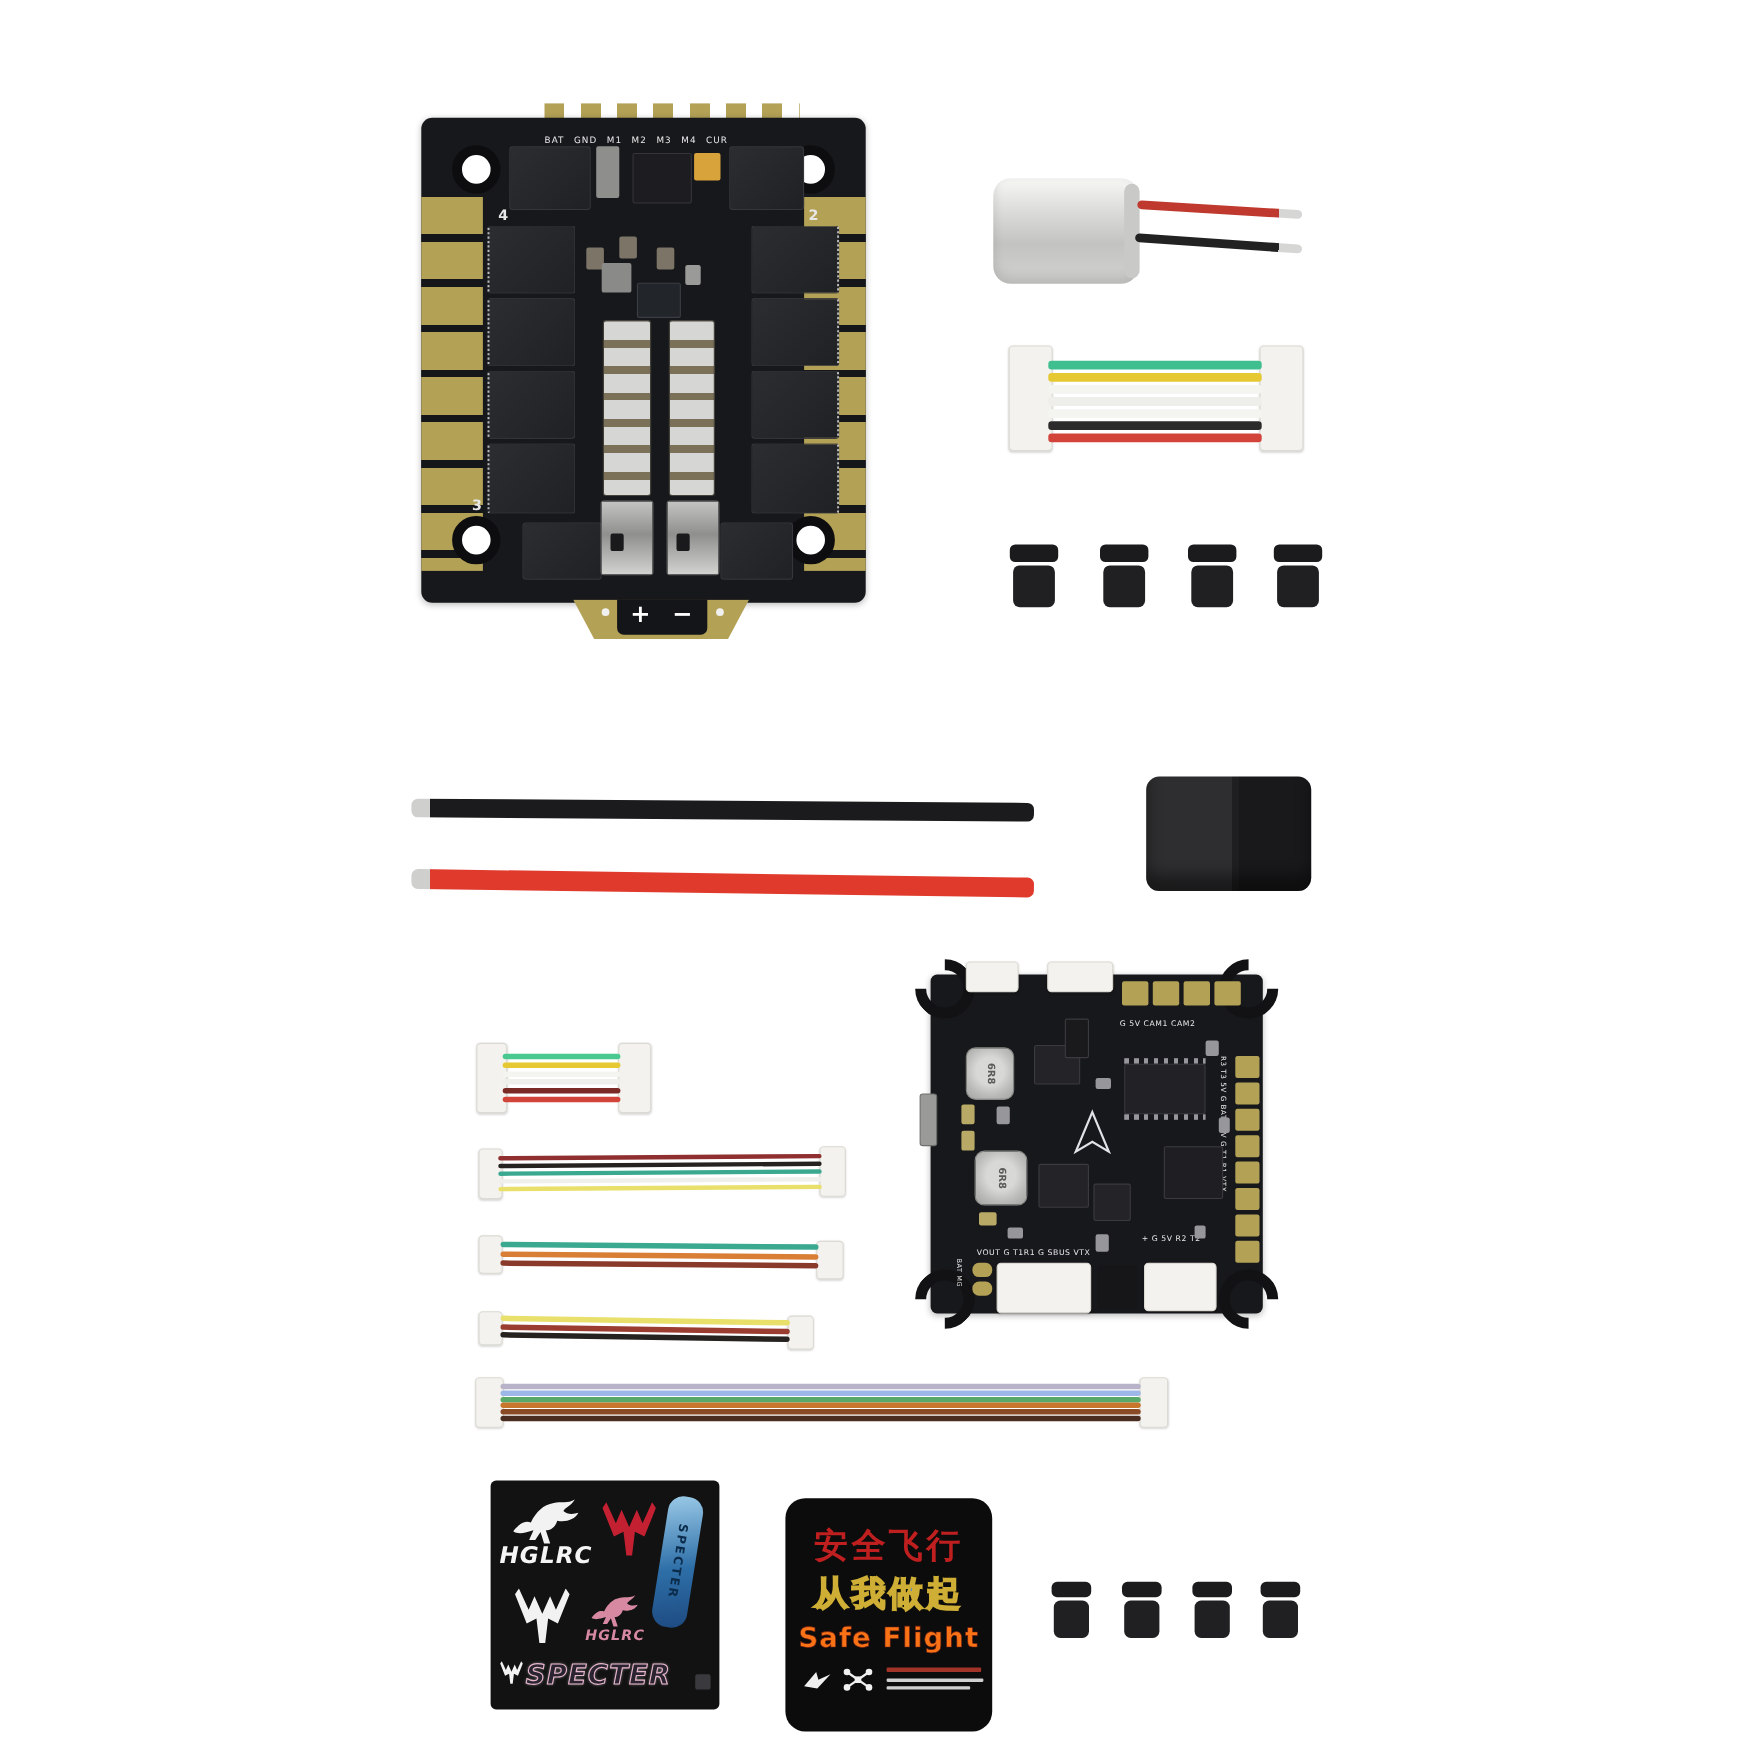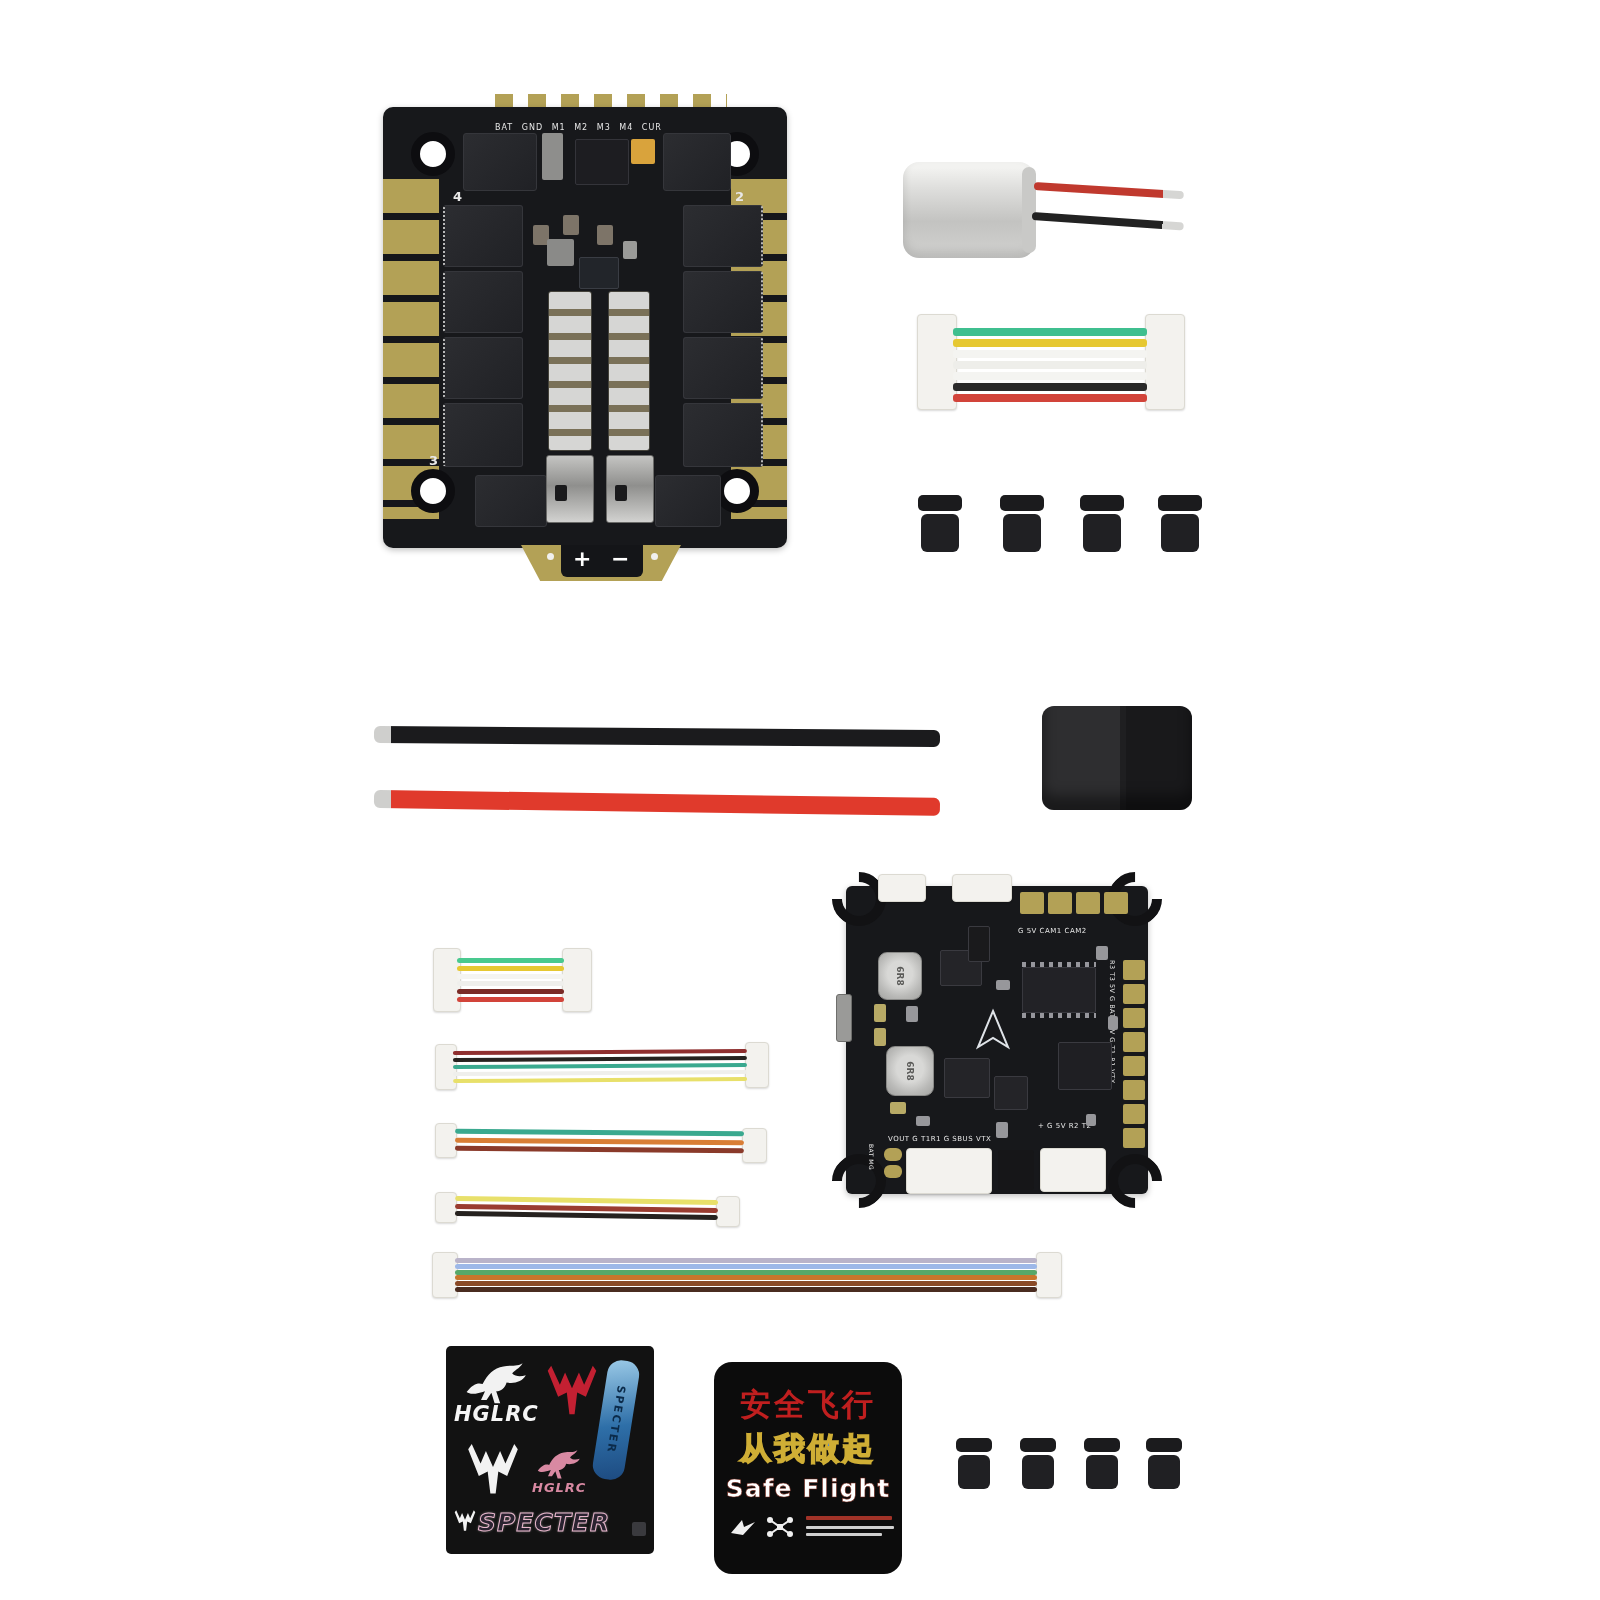--- a/index.html
+++ b/index.html
@@ -47,21 +47,21 @@
   .sheet{background:#121212;border-radius:5px;}
   .brand{color:#f5f5f5;font-size:21px;font-weight:bold;font-style:italic;letter-spacing:1px;}
   .brand.pink{color:#d889a2;font-size:13px;}
   .bluestrip{background:linear-gradient(165deg,#9ccbe8,#2e6fa8 55%,#1d4a80);border-radius:14px;display:flex;align-items:center;justify-content:center;}
   .bluestrip span{writing-mode:vertical-rl;text-orientation:mixed;color:#0b2b4a;font-size:11px;font-weight:bold;letter-spacing:2px;}
   .specter-big{font-size:25px;font-weight:bold;font-style:italic;color:#2a2330;-webkit-text-stroke:1px #e9b7cd;letter-spacing:1px;
                text-shadow:0 0 3px rgba(255,255,255,.55);}
   .safesticker{background:#0c0c0c;border-radius:18px;}
   .cn1{color:#c01f1f;font-size:31px;font-weight:bold;letter-spacing:3px;white-space:nowrap;}
   .cn2{color:#3b82f6;font-size:31px;font-weight:bold;letter-spacing:3px;-webkit-text-stroke:1.6px #cfae35;white-space:nowrap;}
-  .safe-en{color:#ffffff;font-size:25px;font-weight:bold;letter-spacing:1px;-webkit-text-stroke:.6px #6e1f12;white-space:nowrap;}
+  .safe-en{color:#f97316;font-size:25px;font-weight:bold;letter-spacing:1px;-webkit-text-stroke:.6px #6e1f12;white-space:nowrap;}
   .tbar{background:#cfcfcf;border-radius:1px;}
 </style>
 </head>
 <body>
 
 <div id="stage">
 
   <div class="a" style="left:383px;top:107px;width:404px;height:441px;">
     <div class="a pins" style="left:112px;top:-13px;width:232px;height:14px;"></div>
     <div class="a pcb" style="left:0;top:0;width:404px;height:441px;"></div>

